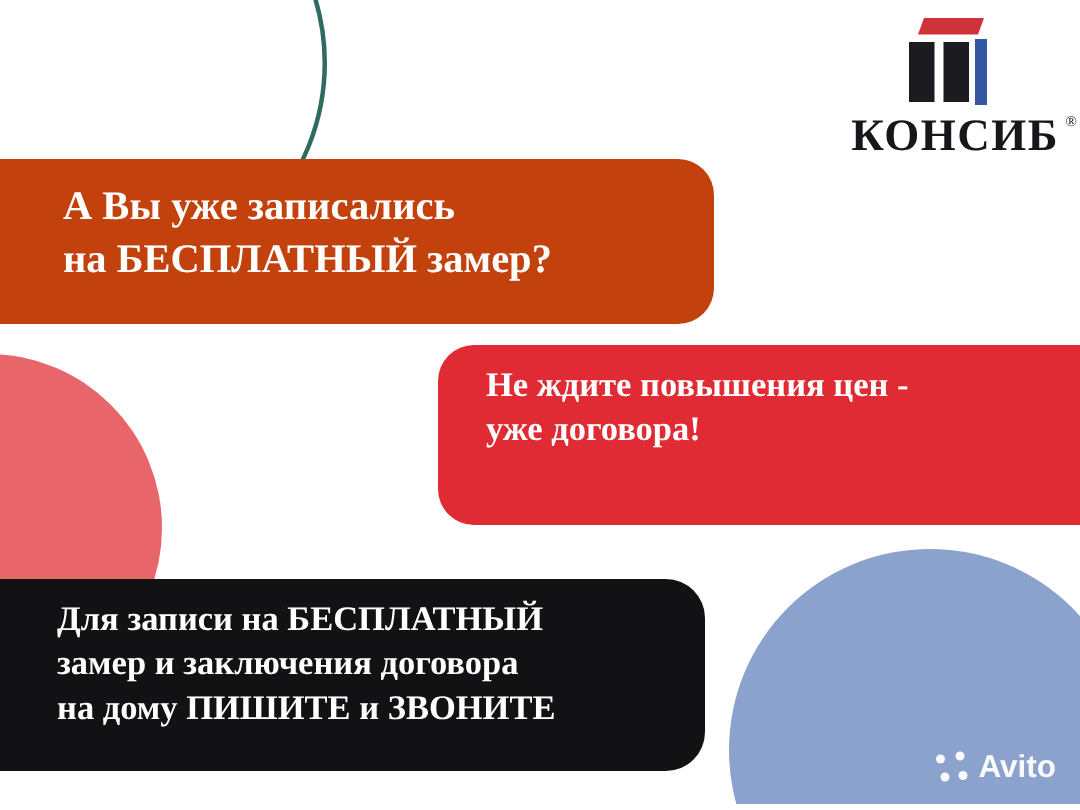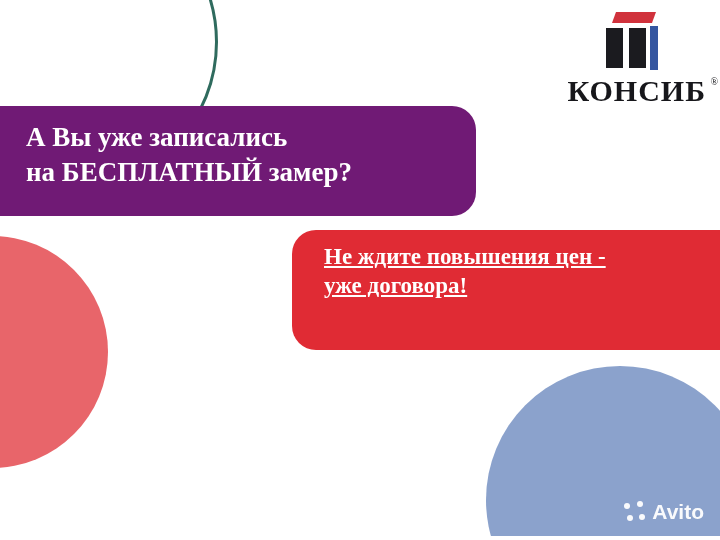--- a/index.html
+++ b/index.html
@@ -116,24 +116,24 @@
   
   .block {
     position: absolute;
     box-sizing: border-box;
   }
   .block-blue {
     left: 0;
     top: 106px;
     width: 476px;
     height: 110px;
-    background: #701a75;
+    background: #c2410c;
     border-top-right-radius: 24px;
     border-bottom-right-radius: 24px;
-    padding: 14px 18px 14px 26px;
+    padding: 14px 18px 14px 42px;
   }
   .block-red {
     left: 292px;
     top: 230px;
     width: 428px;
     height: 120px;
     background: #e02b34;
     border-top-left-radius: 24px;
     border-bottom-left-radius: 24px;
     padding: 12px 22px 12px 32px;
@@ -150,21 +150,21 @@
   }
 
   .line {
     color: #ffffff;
     font-family: "Liberation Serif", serif;
     font-weight: bold;
     line-height: 1.28;
     white-space: nowrap;
   }
   .block-blue .line { font-size: 27px; }
-  .block-red .line  { font-size: 23px; text-decoration: underline; }
+  .block-red .line  { font-size: 23px; }
   .block-black .line { font-size: 23px; }
 
   
   .watermark {
     position: absolute;
     right: 16px;
     bottom: 12px;
     display: flex;
     align-items: center;
     gap: 6px;
@@ -217,20 +217,25 @@
   <div class="block block-blue">
     <div class="line">А Вы уже записались</div>
     <div class="line">на БЕСПЛАТНЫЙ замер?</div>
   </div>
 
   <div class="block block-red">
     <div class="line">Не ждите повышения цен -</div>
     <div class="line">уже договора!</div>
   </div>
 
+  <div class="block block-black">
+    <div class="line">Для записи на БЕСПЛАТНЫЙ</div>
+    <div class="line">замер и заключения договора</div>
+    <div class="line">на дому ПИШИТЕ и ЗВОНИТЕ</div>
+  </div>
 
   <div class="watermark">
     <span class="wm-dots">
       <i></i>
         <i></i>
         <i></i>
         <i></i>
     </span>
     <span>Avito</span>
   </div>

